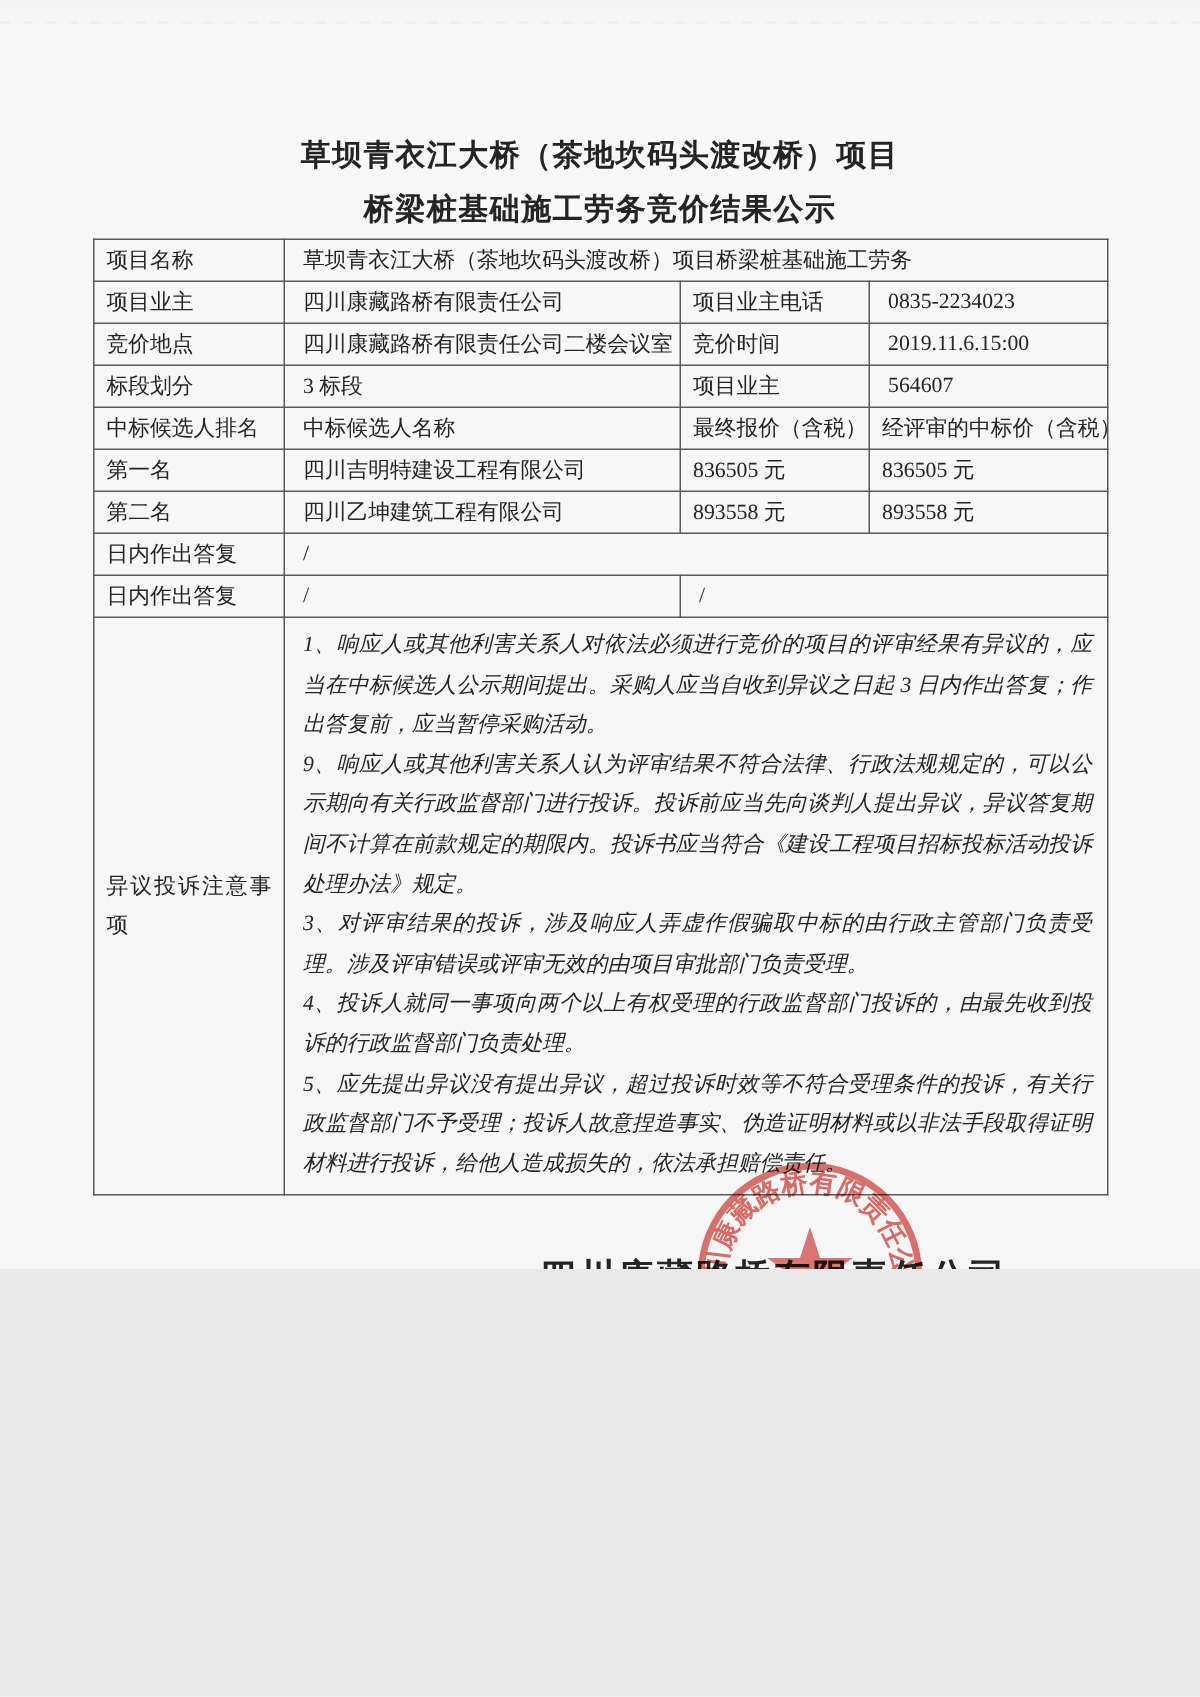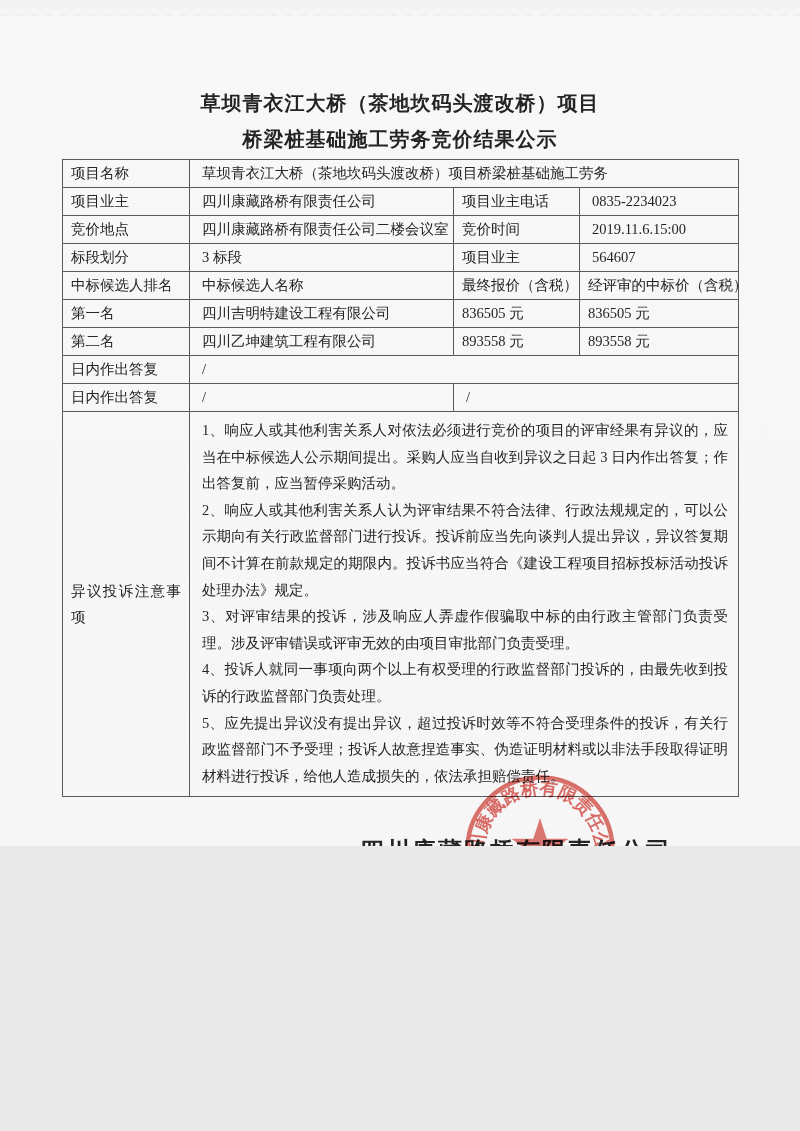--- a/index.html
+++ b/index.html
@@ -52,21 +52,21 @@
   .notice tr.bold-row td { font-weight:normal; }
   .notice tr.complaint-row { height:auto; }
   td.complaint-label {
     white-space:normal; line-height:26px; text-align:justify;
     padding:2px 8px;
   }
   td.complaint-cell {
     white-space:normal; padding:5px 10px 7px 12px; vertical-align:top;
   }
   .complaint-cell p {
-    margin:0; line-height:26.6px; text-align:justify; text-justify:inter-ideograph;
+    margin:0; line-height:26.6px; text-align:justify; text-justify:inter-ideograph;font-style:italic;
   }
 
   .sig-company {
     position:absolute; top:835px; left:330px; width:372px;
     text-align:center; font-size:24px; font-weight:bold; letter-spacing:2px;
     color:#242426;
   }
   .sig-date {
     position:absolute; top:879px; left:330px; width:372px;
     text-align:center; font-size:27px; letter-spacing:1px;
@@ -154,21 +154,21 @@
     <tr>
       <td>日内作出答复</td>
       <td class="val">/</td>
       <td class="val" colspan="2">/</td>
     </tr>
 
     <tr class="complaint-row">
       <td class="complaint-label">异议投诉注意事项</td>
       <td class="complaint-cell" colspan="3">
         <p>1、响应人或其他利害关系人对依法必须进行竞价的项目的评审经果有异议的，应当在中标候选人公示期间提出。采购人应当自收到异议之日起 3 日内作出答复；作出答复前，应当暂停采购活动。</p>
-        <p>2、响应人或其他利害关系人认为评审结果不符合法律、行政法规规定的，可以公示期向有关行政监督部门进行投诉。投诉前应当先向谈判人提出异议，异议答复期间不计算在前款规定的期限内。投诉书应当符合《建设工程项目招标投标活动投诉处理办法》规定。</p>
+        <p>9、响应人或其他利害关系人认为评审结果不符合法律、行政法规规定的，可以公示期向有关行政监督部门进行投诉。投诉前应当先向谈判人提出异议，异议答复期间不计算在前款规定的期限内。投诉书应当符合《建设工程项目招标投标活动投诉处理办法》规定。</p>
         <p>3、对评审结果的投诉，涉及响应人弄虚作假骗取中标的由行政主管部门负责受理。涉及评审错误或评审无效的由项目审批部门负责受理。</p>
         <p>4、投诉人就同一事项向两个以上有权受理的行政监督部门投诉的，由最先收到投诉的行政监督部门负责处理。</p>
         <p>5、应先提出异议没有提出异议，超过投诉时效等不符合受理条件的投诉，有关行政监督部门不予受理；投诉人故意捏造事实、伪造证明材料或以非法手段取得证明材料进行投诉，给他人造成损失的，依法承担赔偿责任。</p>
       </td>
     </tr>
   </tbody>
     </table>
 
   <div class="sig-company">四川康藏路桥有限责任公司</div>
   <div class="sig-date">2019 年 11 月 19 日</div>

